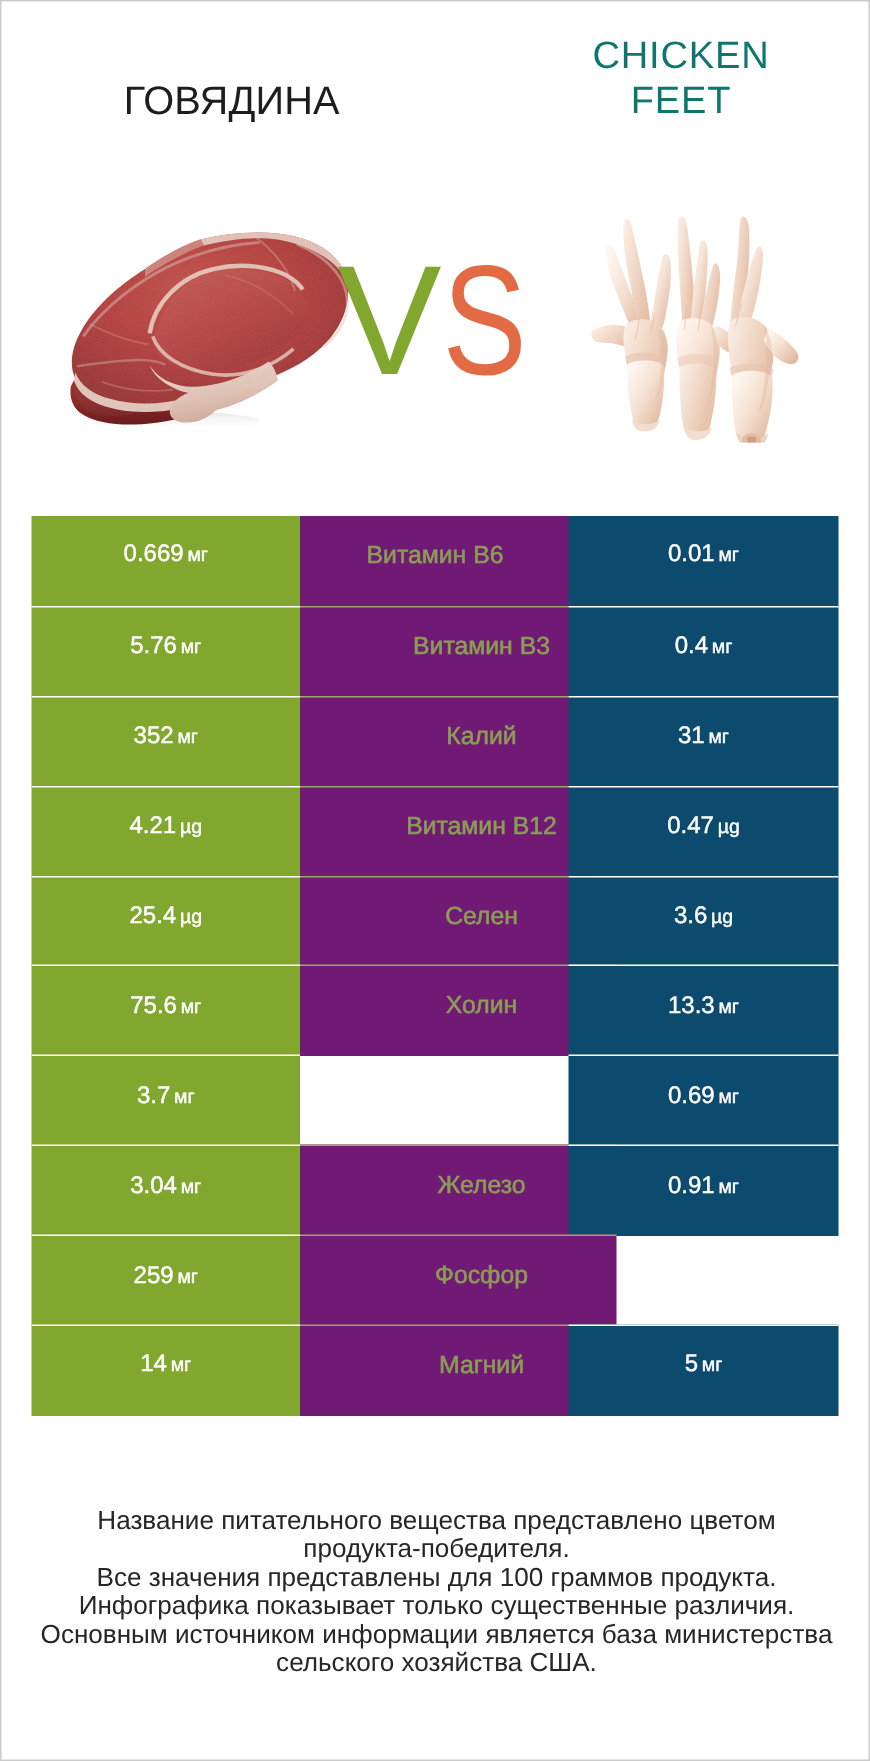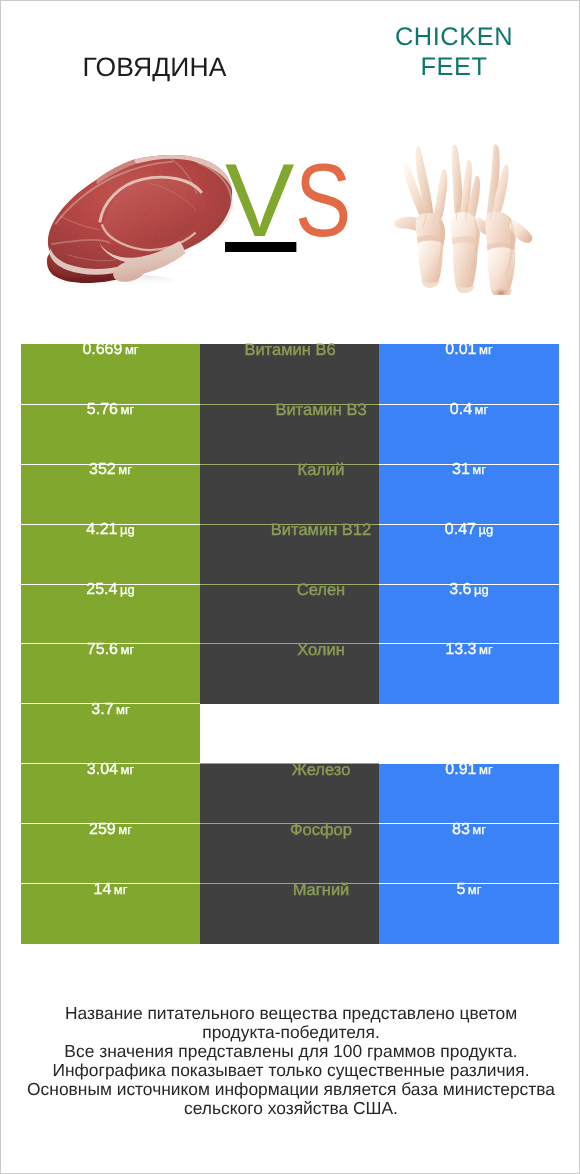--- a/index.html
+++ b/index.html
@@ -18,40 +18,40 @@
   .hdr { position:absolute; left:0; top:0; width:580px; height:320px; }
   .title-left {
     position:absolute; left:0; top:51px; width:253px; text-align:center;
     font-size:26.5px; color:#1d1d1d; letter-spacing:0.1px; font-weight:400;margin-left:27px;
   }
   .title-right {
     position:absolute; left:328px; top:22px; width:250px; text-align:center;
     font-size:25.4px; color:#0f766e; letter-spacing:0.55px; line-height:29.8px; font-weight:400;
     -webkit-text-stroke: 0.01px #fff;
   }
-  .vs { position:absolute; left:224px; top:150px; width:150px; height:100px;
-        font-size:104px; line-height:100px; font-weight:400; letter-spacing:2px;text-decoration:underline; }
+  .vs { position:absolute; left:224px; top:163px; width:150px; height:100px;
+        font-size:104px; line-height:100px; font-weight:400; letter-spacing:2px; }
   .vs .v { color:#82a72f; }
   .vs .s { color:#e26b45; display:inline-block; transform:scaleX(0.81); transform-origin:left center; margin-left:-1px; }
   .steak { position:absolute; left:40px; top:146px; width:198px; height:141px; }
   .feet  { position:absolute; left:392px; top:139px; width:142px; height:155px; }
 
   
   .tbl { position:absolute; left:20px; top:343px; width:538px; height:599px; }
   .row { position:relative; height:59.9px; }
   .cellL, .cellR, .cellM {
     position:absolute; top:0; height:100%;
-    display:flex; justify-content:center;
+    display:flex; align-items:center; justify-content:center;
     font-size:16px;
   }
   .cellL .val, .cellR .val { display:inline-block; position:relative; top:-3.5px; white-space:nowrap; -webkit-text-stroke:0.3px #fff; }
   .unit { font-size:13px; margin-left:2.5px; }
   .cellL { left:0; width:179px; background:#82a72f; color:#fff; }
-  .cellR { left:358px; width:180px; background:#3b82f6; color:#fff; }
-  .cellM { left:179px; width:180px; background:#404040; color:#8b9d54; font-weight:normal; font-size:16.5px; -webkit-text-stroke:0.4px #8b9d54; }
+  .cellR { left:358px; width:180px; background:#0c4a6e; color:#fff; }
+  .cellM { left:179px; width:180px; background:#701a75; color:#8b9d54; font-weight:normal; font-size:16.5px; -webkit-text-stroke:0.4px #8b9d54; }
   .cellM span { position:relative; top:-3.5px; }
   .row + .row .cellL { border-top:1px solid #fff; }
   .row + .row .cellR { border-top:1px solid #fff; }
   .row + .row .cellM { border-top:1px solid #9aa868;padding-left:31px; }
 
   
   .foot {
     position:absolute; left:20px; top:1003px; width:540px; text-align:center;
     font-size:17.4px; line-height:18.95px; color:#262626;
   }
@@ -260,41 +260,41 @@
           <span>Холин</span>
         </div>
         <div class="cellR">
           <span class="val"><span>13.3</span><span class="unit">мг</span></span>
         </div>
       </div>
       <div class="row">
         <div class="cellL">
           <span class="val"><span>3.7</span><span class="unit">мг</span></span>
         </div>
+        <div class="cellR">
+          <span class="val"><span>0.69</span><span class="unit">мг</span></span>
+        </div>
       </div>
       <div class="row">
         <div class="cellL">
           <span class="val"><span>3.04</span><span class="unit">мг</span></span>
         </div>
         <div class="cellM">
           <span>Железо</span>
         </div>
         <div class="cellR">
           <span class="val"><span>0.91</span><span class="unit">мг</span></span>
         </div>
       </div>
       <div class="row">
         <div class="cellL">
           <span class="val"><span>259</span><span class="unit">мг</span></span>
         </div>
         <div class="cellM">
           <span>Фосфор</span>
-        </div>
-        <div class="cellR">
-          <span class="val"><span>83</span><span class="unit">мг</span></span>
         </div>
       </div>
       <div class="row">
         <div class="cellL">
           <span class="val"><span>14</span><span class="unit">мг</span></span>
         </div>
         <div class="cellM">
           <span>Магний</span>
         </div>
         <div class="cellR">

